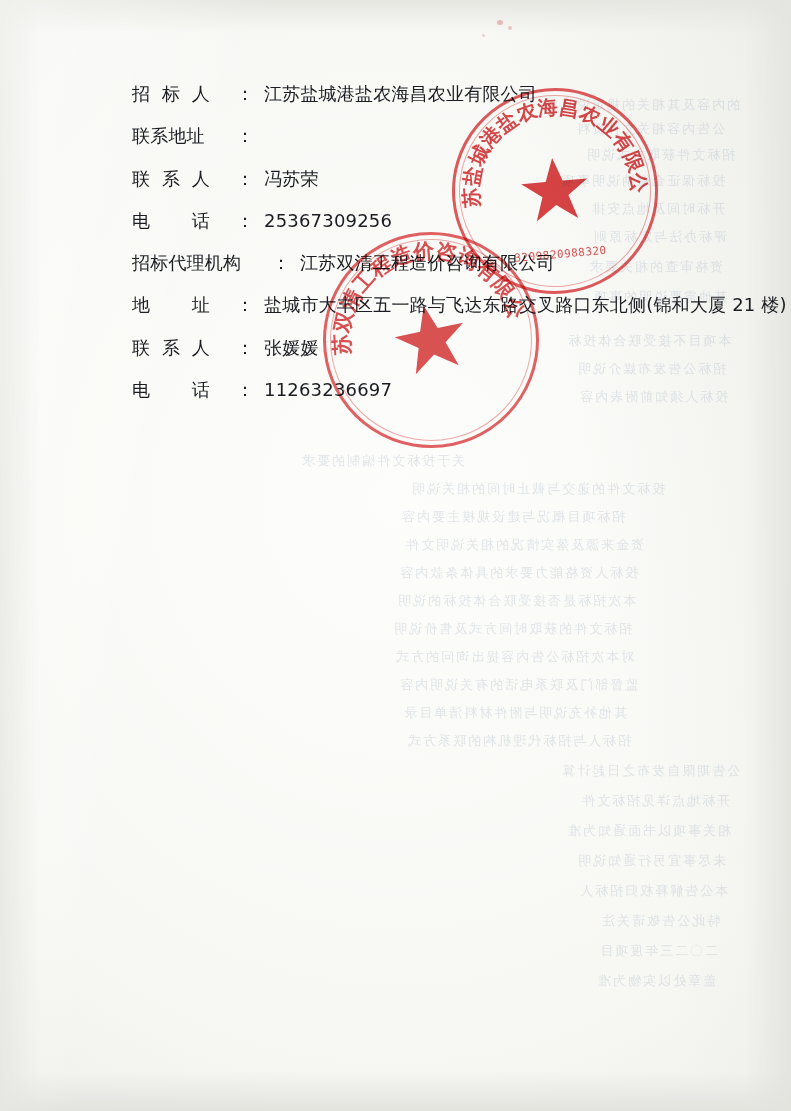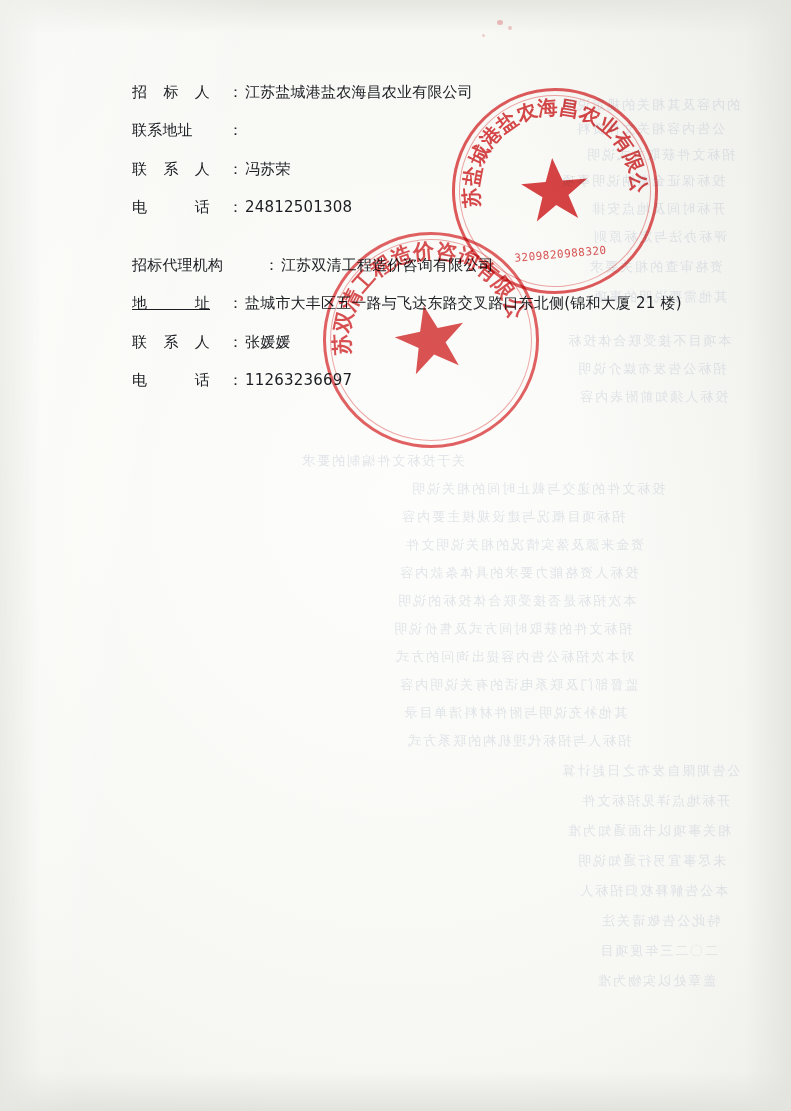--- a/index.html
+++ b/index.html
@@ -63,44 +63,44 @@
     font-family: "DejaVu Sans", "Liberation Sans", sans-serif;
     font-weight: bold;
     font-size: 16.5px;
     color: #15161a;
     letter-spacing: 0.4px;
     margin: 0 0 22px 0;
     white-space: nowrap;
   }
   .info-row {
     display: flex;
-    align-items: flex-end;
+    align-items: flex-start;
     margin: 0 0 18px 0;
     padding-left: 36px;
-    font-size: 15px;
+    font-size: 18px;
     color: #1b1d22;
     line-height: 1.35;
     white-space: nowrap;
+    gap: 8px;
   }
   .info-label {
     display: inline-block;
     min-width: 96px;
     letter-spacing: 0.2px;
   }
   .info-label.spaced {
     display: inline-flex;
     justify-content: space-between;
     width: 78px;
     min-width: 78px;
     padding-right: 18px;
   }
   .info-label.wide {
     min-width: 132px;
     width: 132px;
-    margin-top: 20px;
   }
   .colon {
     margin-right: 2px;
   }
   .info-value {
     letter-spacing: 0.2px;
   }
 
   
   .bleed {
@@ -242,29 +242,29 @@
           <span class="colon">：</span>
         </div>
         <div class="info-row">
           <span class="info-label spaced" style="display: inline-block; text-align: justify; text-align-last: justify;">联 系 人</span>
           <span class="colon">：</span>
           <span class="info-value">冯苏荣</span>
         </div>
         <div class="info-row">
           <span class="info-label spaced" style="display: inline-block; text-align: justify; text-align-last: justify;">电 话</span>
           <span class="colon">：</span>
-          <span class="info-value">24812501308</span>
+          <span class="info-value">25367309256</span>
         </div>
         <div class="info-row">
           <span class="info-label wide">招标代理机构</span>
           <span class="colon">：</span>
           <span class="info-value">江苏双清工程造价咨询有限公司</span>
         </div>
         <div class="info-row">
-          <span class="info-label spaced" style="display: inline-block; text-align: justify; text-align-last: justify; text-decoration: underline;">地 址</span>
+          <span class="info-label spaced" style="display: inline-block; text-align: justify; text-align-last: justify;">地 址</span>
           <span class="colon">：</span>
           <span class="info-value">盐城市大丰区五一路与飞达东路交叉路口东北侧(锦和大厦 21 楼)</span>
         </div>
         <div class="info-row">
           <span class="info-label spaced" style="display: inline-block; text-align: justify; text-align-last: justify;">联 系 人</span>
           <span class="colon">：</span>
           <span class="info-value">张媛媛</span>
         </div>
         <div class="info-row">
           <span class="info-label spaced" style="display: inline-block; text-align: justify; text-align-last: justify;">电 话</span>

